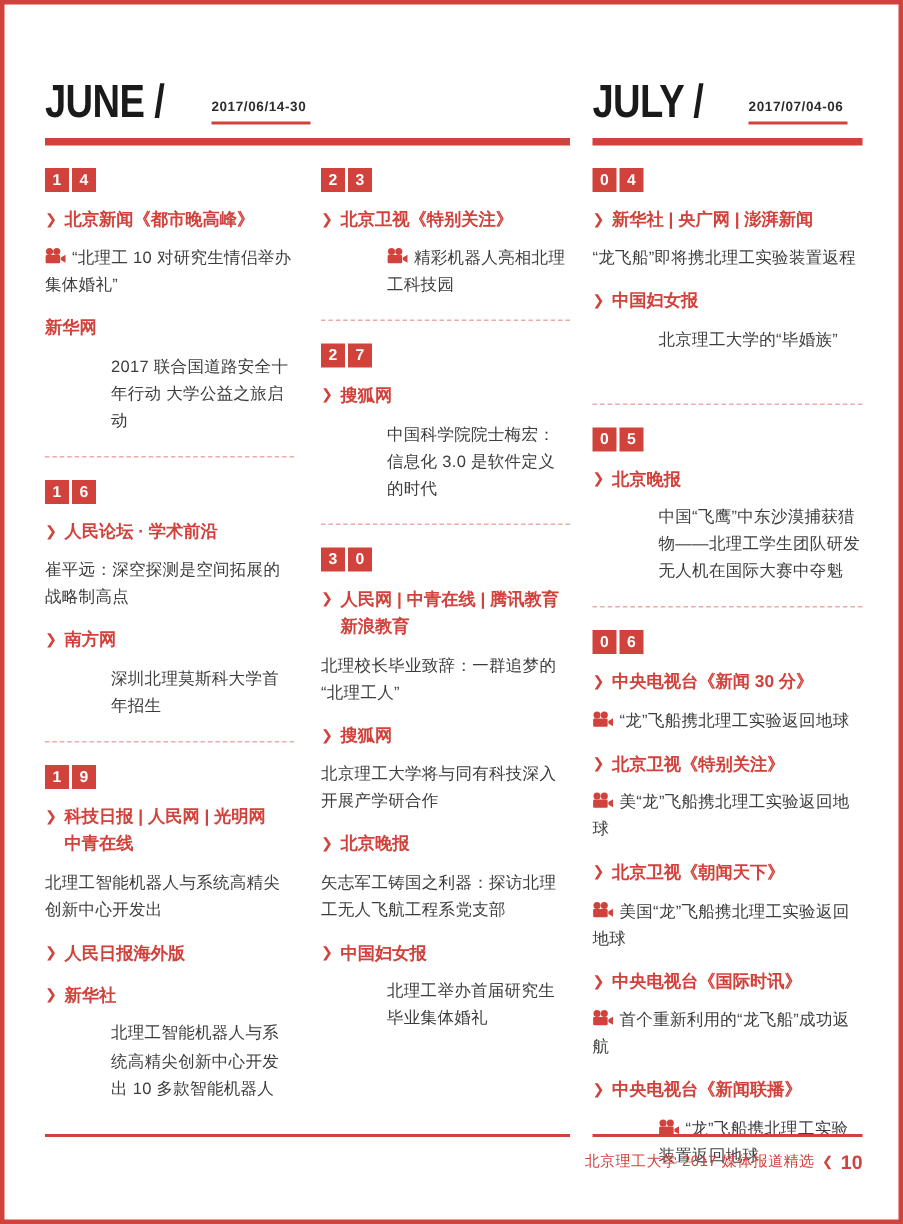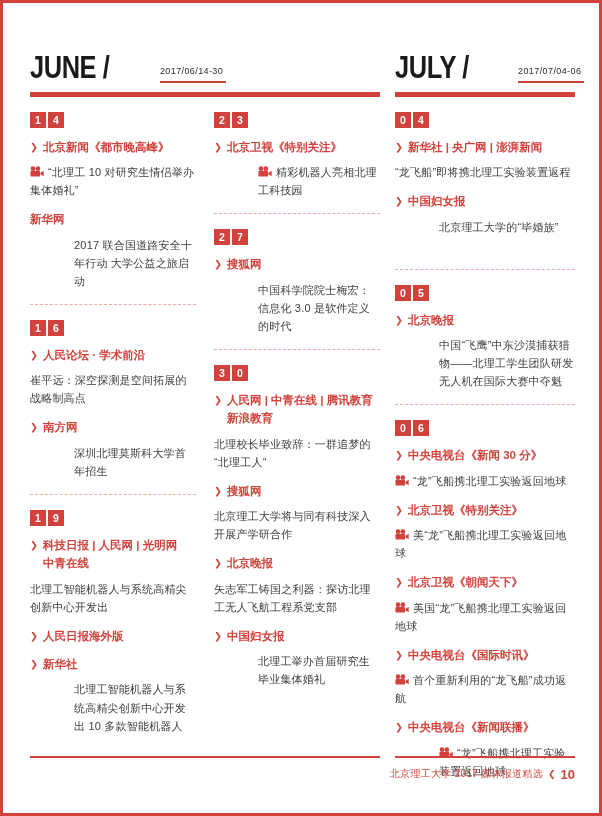--- a/index.html
+++ b/index.html
@@ -21,29 +21,29 @@
     border:3px solid var(--red);
   }
   .content{
     display:flex;
     padding:44px 24px 0 27px;
     gap:15px;
   }
   .month{display:flex;flex-direction:column;min-width:0;}
   .month-june{width:350px;flex:none;}
   .month-july{flex:1;}
-  .month-head{display:flex;align-items:flex-end;gap:33px;height:36px;}
+  .month-head{display:flex;align-items:flex-end;gap:14px;height:36px;}
   .month-title{
     font-size:31px;font-weight:700;color:var(--ink);
     line-height:1;white-space:nowrap;
     transform:scaleX(0.82);transform-origin:0 100%;
     letter-spacing:-0.5px;
   }
   .month-date{
-    font-size:9px;font-weight:400;color:#2c2c2c;letter-spacing:0.4px;
+    font-size:9px;font-weight:700;color:#2c2c2c;letter-spacing:0.4px;
     line-height:1;padding:0 3px 5px 0;
     border-bottom:2px solid var(--red);
     white-space:nowrap;
   }
   .month-rule{height:5px;background:var(--red);margin-top:9px;}
   .cols{display:flex;gap:18px;margin-top:13px;align-items:flex-start;}
   .col{flex:1;min-width:0;}
   .entry{
     border-bottom:1px dashed var(--red-light);
     padding-bottom:14px;margin-bottom:15px;

